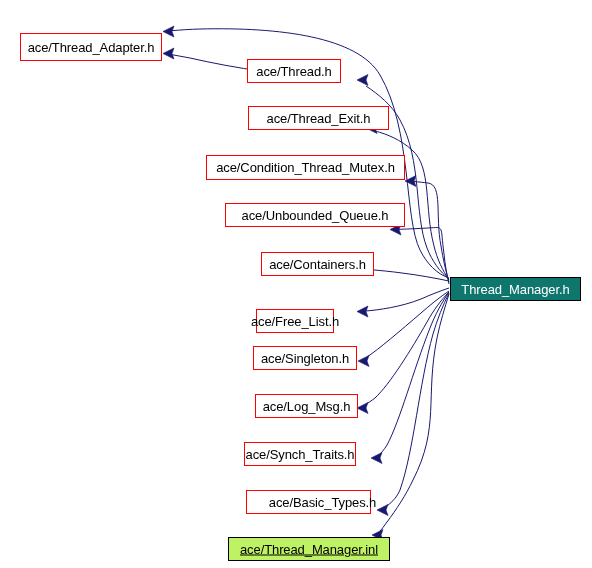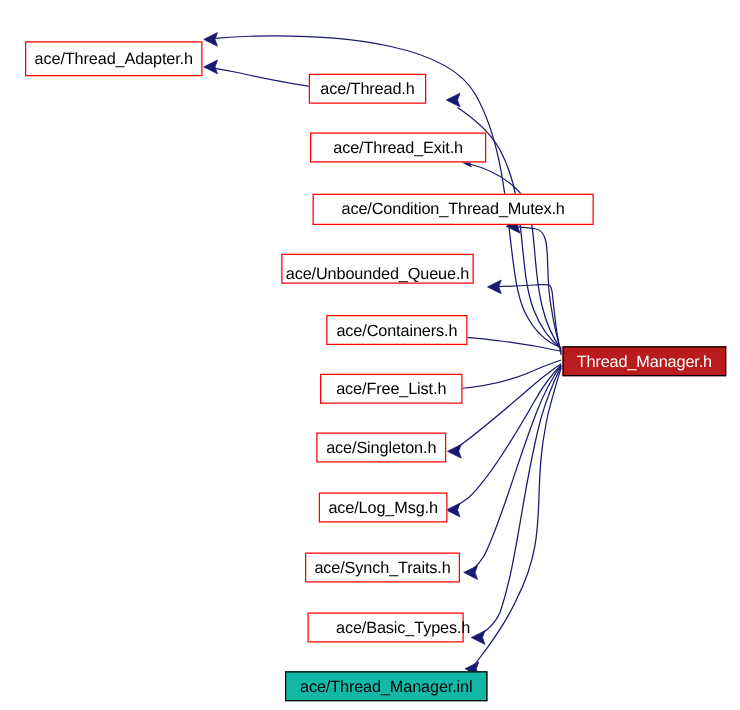--- a/index.html
+++ b/index.html
@@ -35,28 +35,29 @@
     justify-content: center;
     white-space: nowrap;
     font-size: 13px;
     line-height: 1;
     letter-spacing: -0.1px;
     background: #ffffff;
     border: 1px solid #ff0000;
     color: #000000;
   }
   .node.root-node {
-    background: #b91c1c;
+    background: #0f766e;
     border: 1px solid #000000;
     color: #ffffff;
   }
   .node.plain-node {
-    background: #14b8a6;
+    background: #bef264;
     border: 1px solid #000000;
     color: #000000;
+    text-decoration: underline;
   }
   .node .node-label {
     display: block;
     padding: 0 6px;
     transform: translateY(-0.5px);
   }
 </style>
 </head>
 <body>
 
@@ -92,39 +93,39 @@
   <div id="node-layer">
       <div class="node" style="left: 20px; top: 33px; width: 142px; height: 28px;">
         <span class="node-label">ace/Thread_Adapter.h</span>
       </div>
       <div class="node" style="left: 247px; top: 59px; width: 94px; height: 24px;">
         <span class="node-label">ace/Thread.h</span>
       </div>
       <div class="node" style="left: 248px; top: 106px; width: 141px; height: 24px;">
         <span class="node-label">ace/Thread_Exit.h</span>
       </div>
-      <div class="node" style="left: 206px; top: 155px; width: 225px; height: 25px; margin-left: 44px;">
+      <div class="node" style="left: 206px; top: 155px; width: 199px; height: 25px;">
         <span class="node-label">ace/Condition_Thread_Mutex.h</span>
       </div>
-      <div class="node" style="left: 225px; top: 203px; width: 154px; height: 24px; align-items: flex-end;">
+      <div class="node" style="left: 225px; top: 203px; width: 180px; height: 24px;">
         <span class="node-label">ace/Unbounded_Queue.h</span>
       </div>
       <div class="node" style="left: 250px; top: 252px; width: 113px; height: 24px; margin-left: 11px;">
         <span class="node-label">ace/Containers.h</span>
       </div>
-      <div class="node" style="left: 256px; top: 299px; width: 114px; height: 24px;">
+      <div class="node" style="left: 256px; top: 309px; width: 78px; height: 24px;">
         <span class="node-label">ace/Free_List.h</span>
       </div>
       <div class="node" style="left: 253px; top: 346px; width: 104px; height: 24px;">
         <span class="node-label">ace/Singleton.h</span>
       </div>
       <div class="node" style="left: 255px; top: 394px; width: 103px; height: 24px;">
         <span class="node-label">ace/Log_Msg.h</span>
       </div>
-      <div class="node" style="left: 244px; top: 442px; width: 124px; height: 24px;">
+      <div class="node" style="left: 244px; top: 442px; width: 112px; height: 24px;">
         <span class="node-label">ace/Synch_Traits.h</span>
       </div>
       <div class="node" style="left: 246px; top: 490px; width: 125px; height: 24px; padding-left: 28px;">
         <span class="node-label">ace/Basic_Types.h</span>
       </div>
       <div class="node plain-node" style="left: 228px; top: 537px; width: 162px; height: 24px;">
         <span class="node-label">ace/Thread_Manager.inl</span>
       </div>
       <div class="node root-node" style="left: 450px; top: 277px; width: 131px; height: 24px;">
         <span class="node-label">Thread_Manager.h</span>

